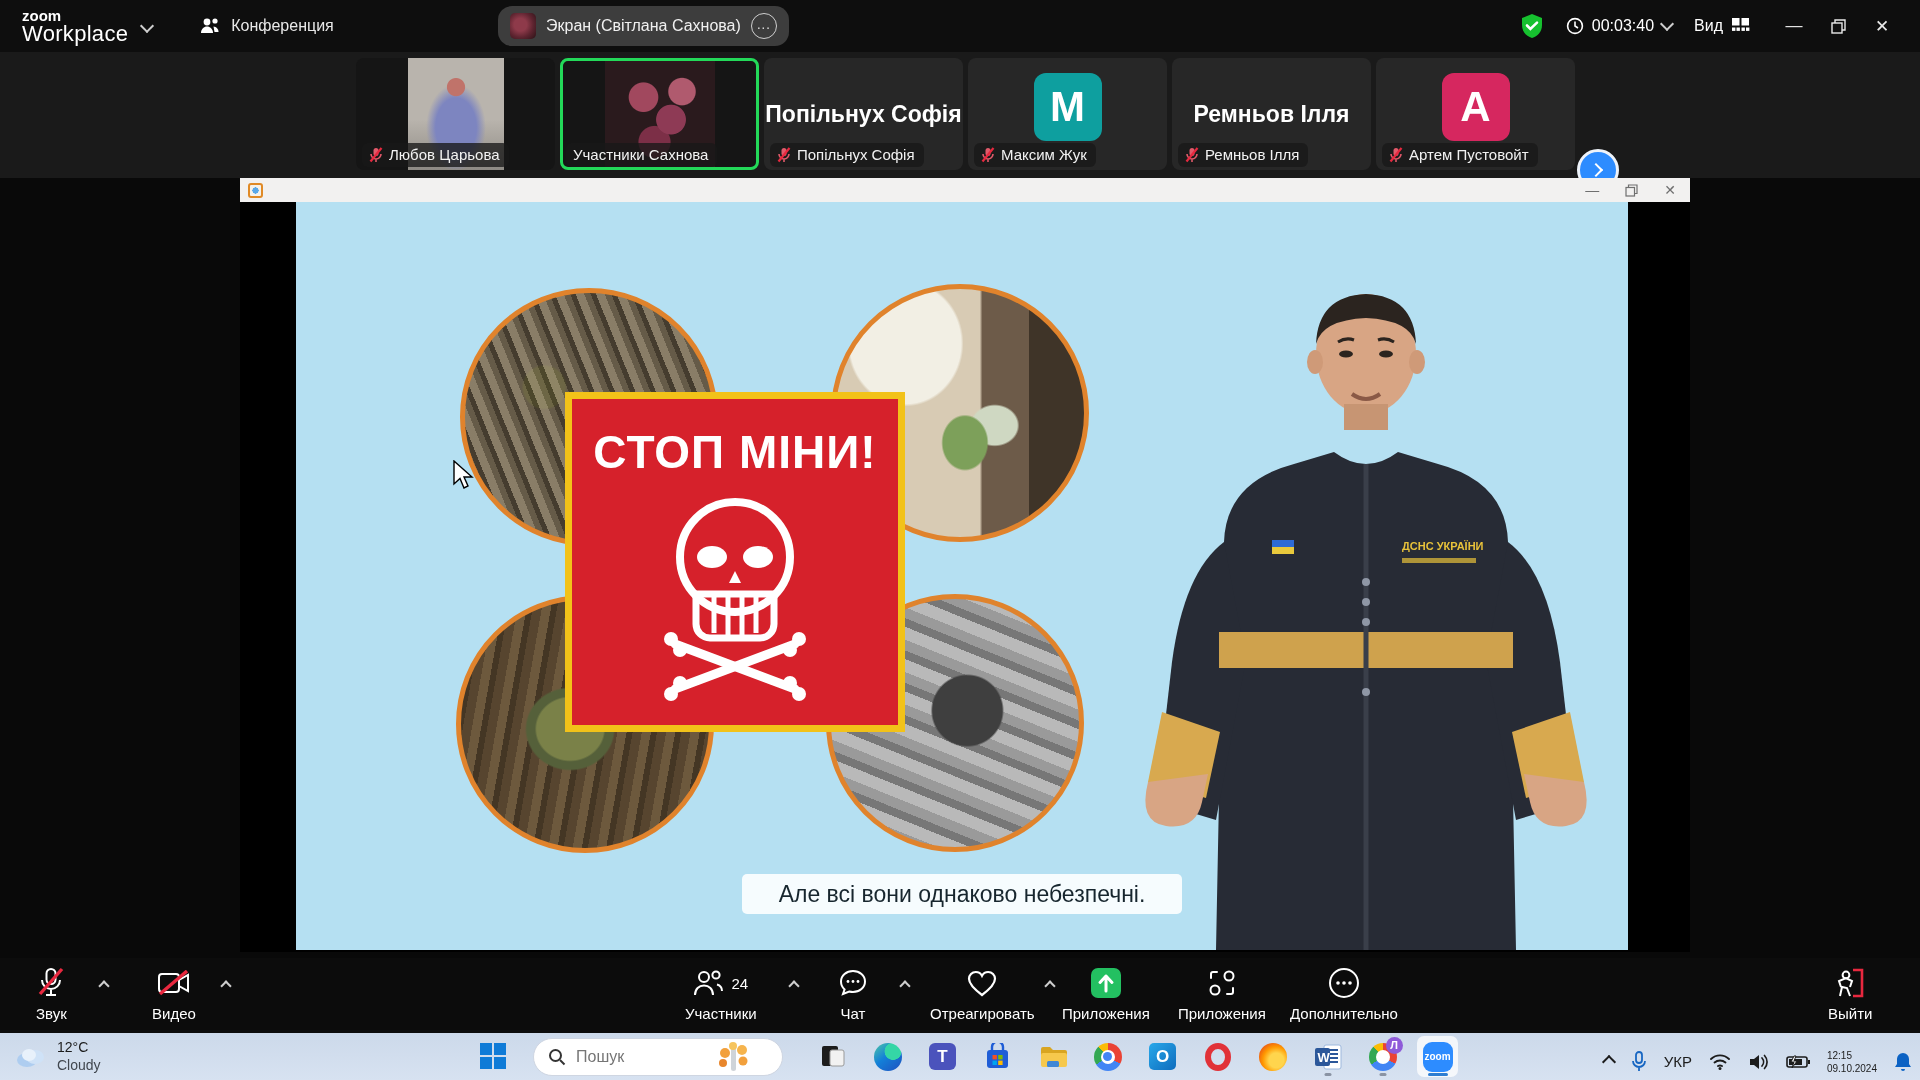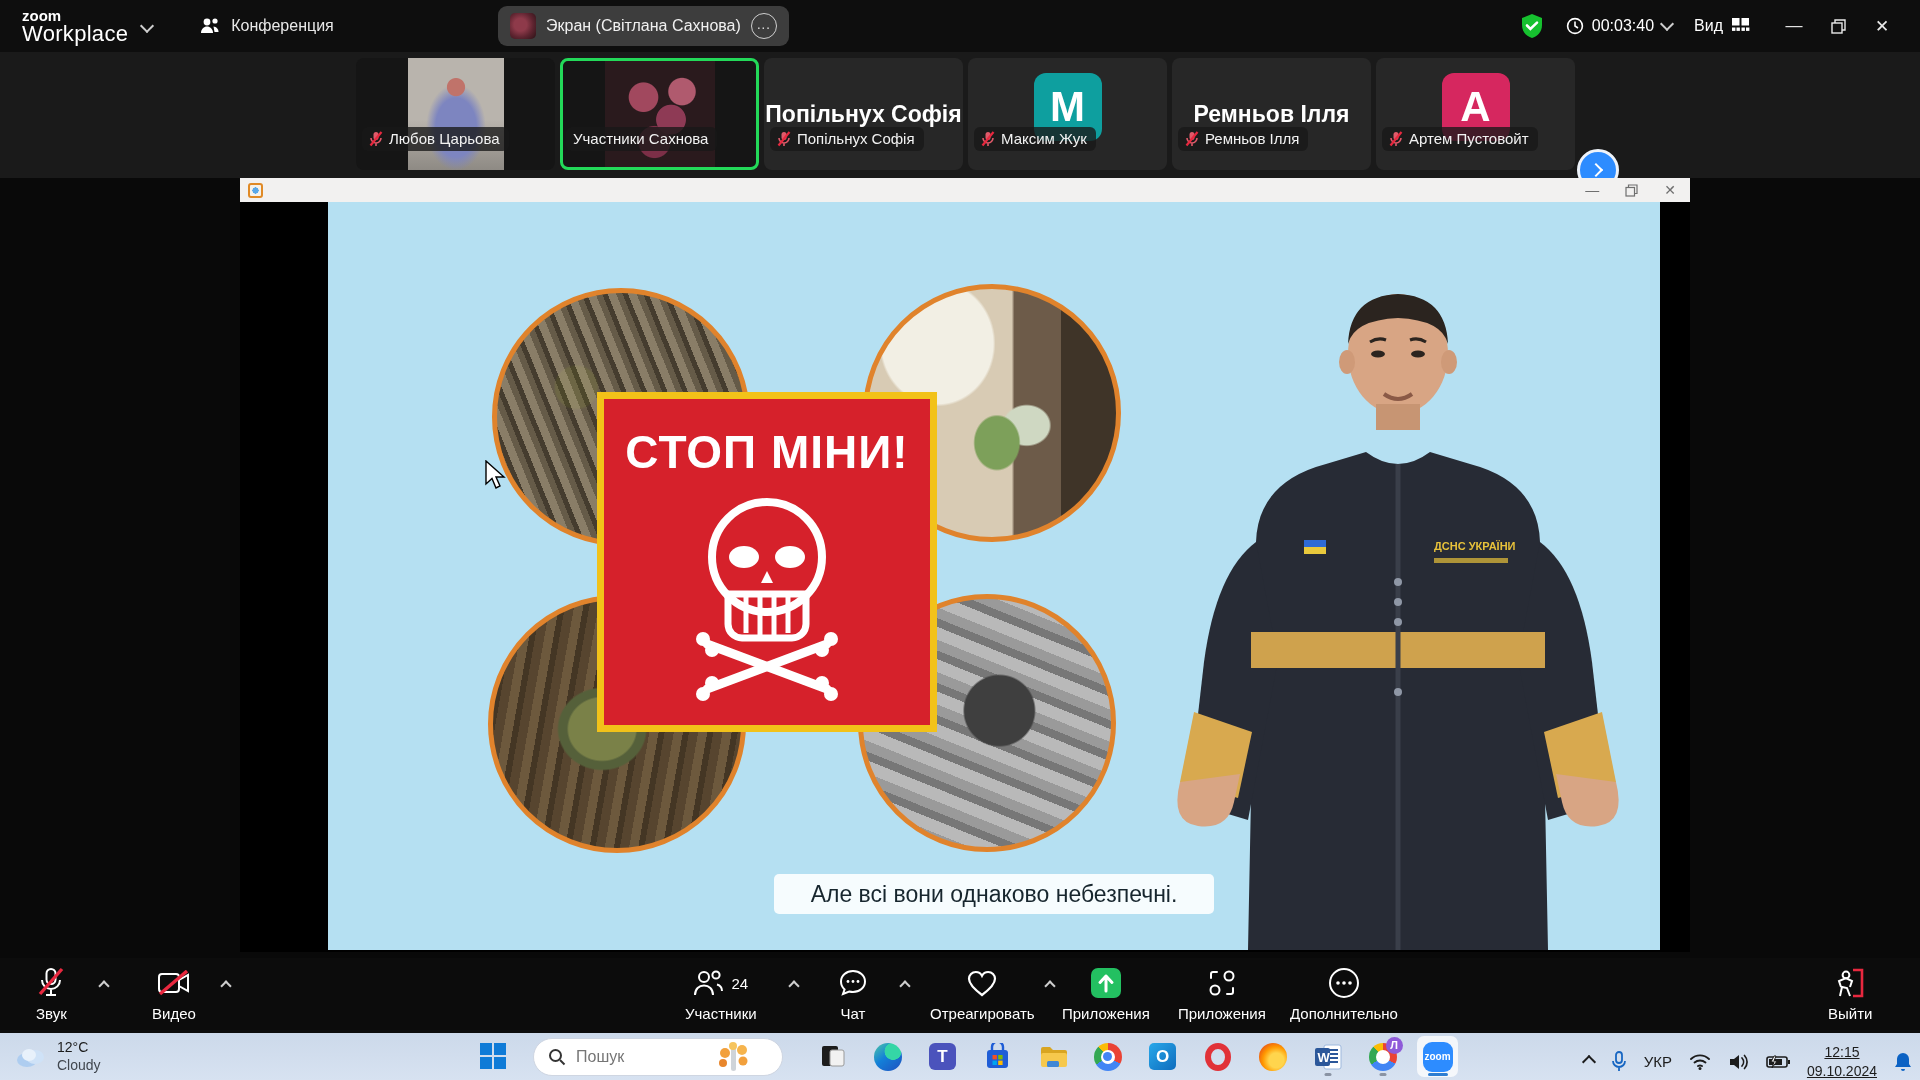--- a/index.html
+++ b/index.html
@@ -11,38 +11,38 @@
   
   #topbar { left:0; top:0; width:1920px; height:52px; background:#0e0e0e;
             display:flex; align-items:center; color:#fff; }
   .logo-block { margin-left:22px; line-height:1; }
   .logo-zoom { font-size:15px; font-weight:bold; color:#fff; }
   .logo-wp { font-size:22px; color:#fff; letter-spacing:.3px; }
   .chev { width:10px; height:10px; border-right:2px solid #cfcfcf; border-bottom:2px solid #cfcfcf;
           display:inline-block; transform:rotate(45deg); }
   .chev.up { transform:rotate(-135deg); }
   .topbar-tab { display:flex; align-items:center; gap:9px; margin-left:48px; color:#e8e8e8; font-size:16px; }
-  .center-tab { position:absolute; left:498px; top:6px; height:40px; background:#3d3d3d; border-radius:9px;
+  .center-tab { position:absolute; left:498px; top:6px; height:40px; background:#3d3d3d; border-radius:14px;
                 display:flex; align-items:center; gap:10px; padding:0 12px; color:#f0f0f0; font-size:16px; }
   .tab-avatar { width:26px; height:26px; border-radius:5px;
                 background:radial-gradient(circle at 40% 45%, #8e3a4a 0 30%, #5e2430 60%, #2a1216); }
   .ellipsis-btn { width:26px; height:26px; border:1.6px solid #cfcfcf; border-radius:50%;
                   display:flex; align-items:center; justify-content:center; font-size:13px; letter-spacing:1px;
                   color:#e5e5e5; padding-bottom:4px; }
   #topbar-right { position:absolute; right:0; top:0; height:52px; display:flex; align-items:center; gap:22px; padding-right:16px; }
   .timer { display:flex; align-items:center; gap:8px; color:#fff; font-size:16px; }
   .view-btn { display:flex; align-items:center; gap:8px; color:#fff; font-size:16px; }
   .win-ctl { width:44px; height:52px; display:flex; align-items:center; justify-content:center; color:#e9e9e9; font-size:17px; }
 
   
   #strip { left:0; top:52px; width:1920px; height:126px; background:#1a1a1a; }
   .tiles { position:absolute; left:356px; top:6px; display:flex; gap:5px; }
   .tile { position:relative; width:199px; height:112px; background:#272727; border-radius:8px; overflow:hidden; }
   .tile.active { outline:3px solid #23d959; outline-offset:-3px; }
-  .tile-label { position:absolute; left:6px; bottom:19px; max-width:186px; background:rgba(24,24,24,.78);
+  .tile-label { position:absolute; left:6px; bottom:3px; max-width:186px; background:rgba(24,24,24,.78);
                 border-radius:6px; padding:3px 9px 4px 7px; display:flex; align-items:center; gap:6px;
                 color:#f2f2f2; font-size:15px; white-space:nowrap; }
   .bigname { width:100%; height:100%; display:flex; align-items:center; justify-content:center;
              color:#fff; font-size:23px; font-weight:bold; }
   .sq-avatar { position:absolute; left:50%; top:44%; transform:translate(-50%,-50%);
                width:68px; height:68px; border-radius:12px; display:flex; align-items:center; justify-content:center;
                color:#fff; font-size:42px; font-weight:bold; }
   .av-teal { background:#0e9f9f; } .av-pink { background:#d6275f; }
   .photo { width:100%; height:100%; }
   .photo-woman { background:
@@ -63,21 +63,21 @@
 
   
   #stage { left:0; top:178px; width:1920px; height:780px; background:#090909; }
   #share-win { position:absolute; left:240px; top:0; width:1450px; height:774px; background:#000; }
   #share-titlebar { position:absolute; left:0; top:0; width:1450px; height:24px; background:#f2f1f0;
                     display:flex; align-items:center; }
   .app-ico { width:15px; height:15px; margin-left:8px; border:2px solid #e08a26; border-radius:3px;
              background:radial-gradient(circle at 50% 50%, #5aa8e8 0 40%, #f6f2ea 41%); }
   .tb-ctls { position:absolute; right:6px; top:0; height:24px; display:flex; align-items:center; gap:26px;
              color:#6f6f6f; font-size:14px; padding-right:8px; }
-  #slide { position:absolute; left:56px; top:24px; width:1332px; height:748px; background:#b5e0f2; overflow:hidden;margin-left:32px; }
+  #slide { position:absolute; left:56px; top:24px; width:1332px; height:748px; background:#b5e0f2; overflow:hidden; }
 
   .circ { position:absolute; border-radius:50%; border:5px solid #e0832c; width:258px; height:258px; }
   .circ-twigs { background:
       repeating-linear-gradient(68deg, rgba(58,50,38,.85) 0 5px, rgba(138,126,104,.9) 5px 13px, rgba(96,86,68,.85) 13px 19px),
       radial-gradient(circle at 32% 38%, #b7c24a 0 9%, transparent 10%), #83765f; }
   .circ-bottles { background:
       radial-gradient(ellipse at 28% 22%, #f2efe4 0 22%, transparent 23%),
       radial-gradient(ellipse at 52% 62%, #7da05a 0 12%, transparent 13%),
       radial-gradient(ellipse at 64% 55%, #cfd8c2 0 10%, transparent 11%),
       linear-gradient(90deg, #d8cbb4 0 58%, #6d5b49 59% 78%, #3f3428 78%); }
@@ -119,21 +119,21 @@
                  border:1px solid #cfd6e2; border-radius:19px; display:flex; align-items:center; gap:10px; padding:0 6px 0 14px; }
   #search-pill input { border:none; outline:none; font-size:16px; color:#737373; width:130px; background:transparent;
                        font-family:"Liberation Sans",sans-serif; }
   .tb-icons { position:absolute; left:812px; top:3px; display:flex; gap:14px; }
   .tb-app { width:41px; height:41px; border-radius:7px; display:flex; align-items:center; justify-content:center; position:relative; }
   .tb-app.active { background:rgba(255,255,255,.75); }
   .run-dot { position:absolute; bottom:1px; left:50%; transform:translateX(-50%); width:7px; height:3px;
              border-radius:2px; background:#8a93a3; }
   .run-dot.wide { width:20px; background:#2d7dd2; }
   #tray { position:absolute; right:8px; top:0; height:57px; display:flex; align-items:center; gap:17px; font-size:15px; }
-  #clockbox { text-align:center; font-size:14px; line-height:1.3;text-decoration:underline; }
+  #clockbox { text-align:left; font-size:10px; line-height:1.3; }
 
   .glyph { display:inline-block; }
 </style>
 </head>
 <body>
 
 <div id="app">
 
   <div id="topbar" class="abs">
     <div class="logo-block">

